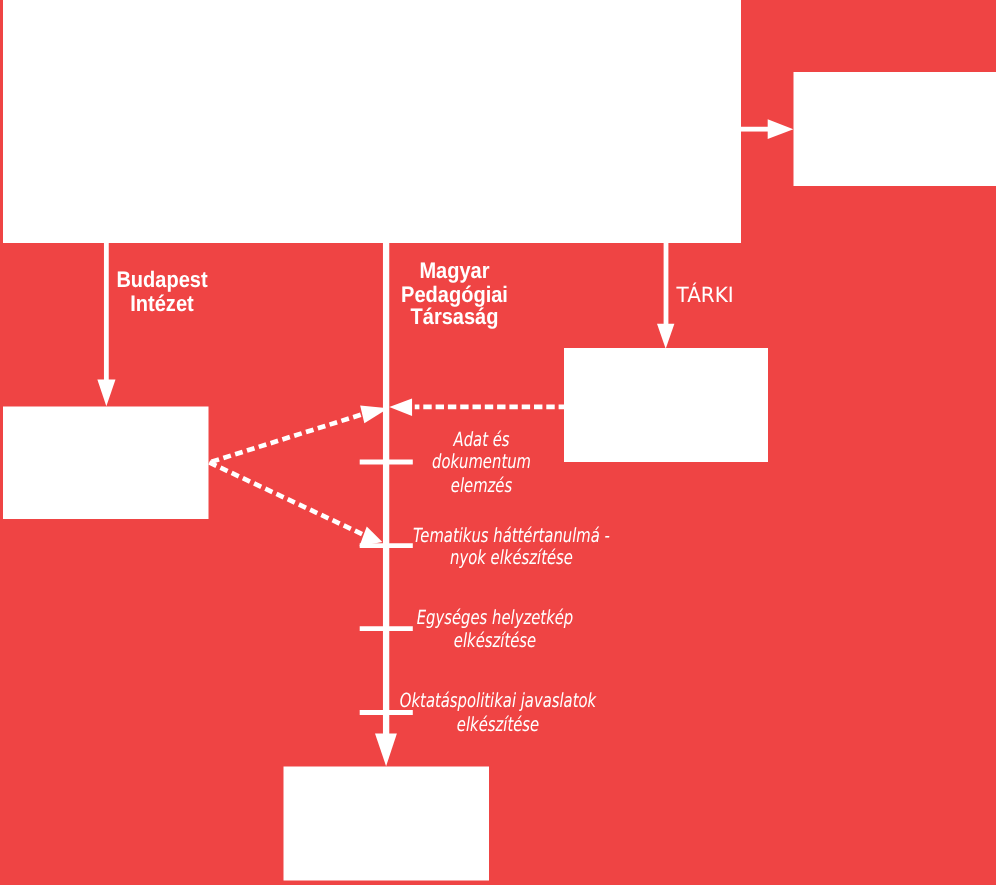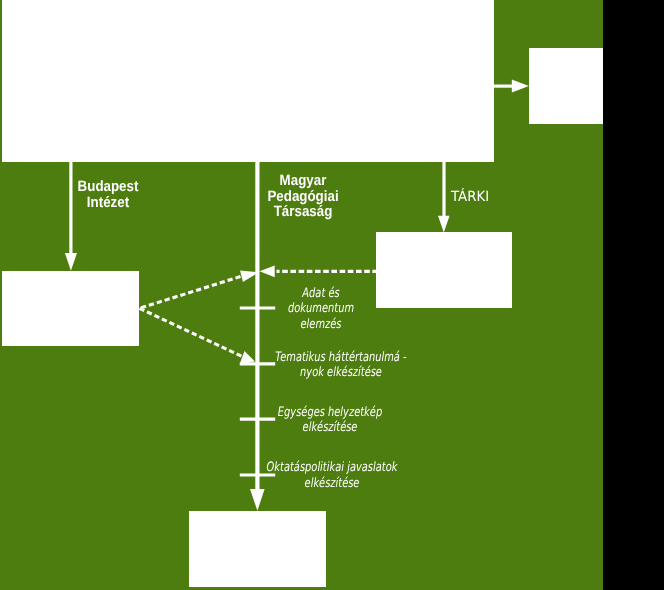--- a/index.html
+++ b/index.html
@@ -3,23 +3,23 @@
 <meta charset="utf-8">
 <title>Diagram</title>
 <style>
   html, body {
     margin: 0;
     padding: 0;
     background: #000000;
   }
   #canvas {
     position: relative;
-    width: 603px;
+    width: 664px;
     height: 590px;
-    background: #4d7c0f;
+    background: #ef4444;
     overflow: hidden;
     font-family: "Liberation Sans", sans-serif;
     text-decoration: underline;
   }
   .node-box {
     position: absolute;
     background: #ffffff;
     box-sizing: border-box;
   }
   .label {

